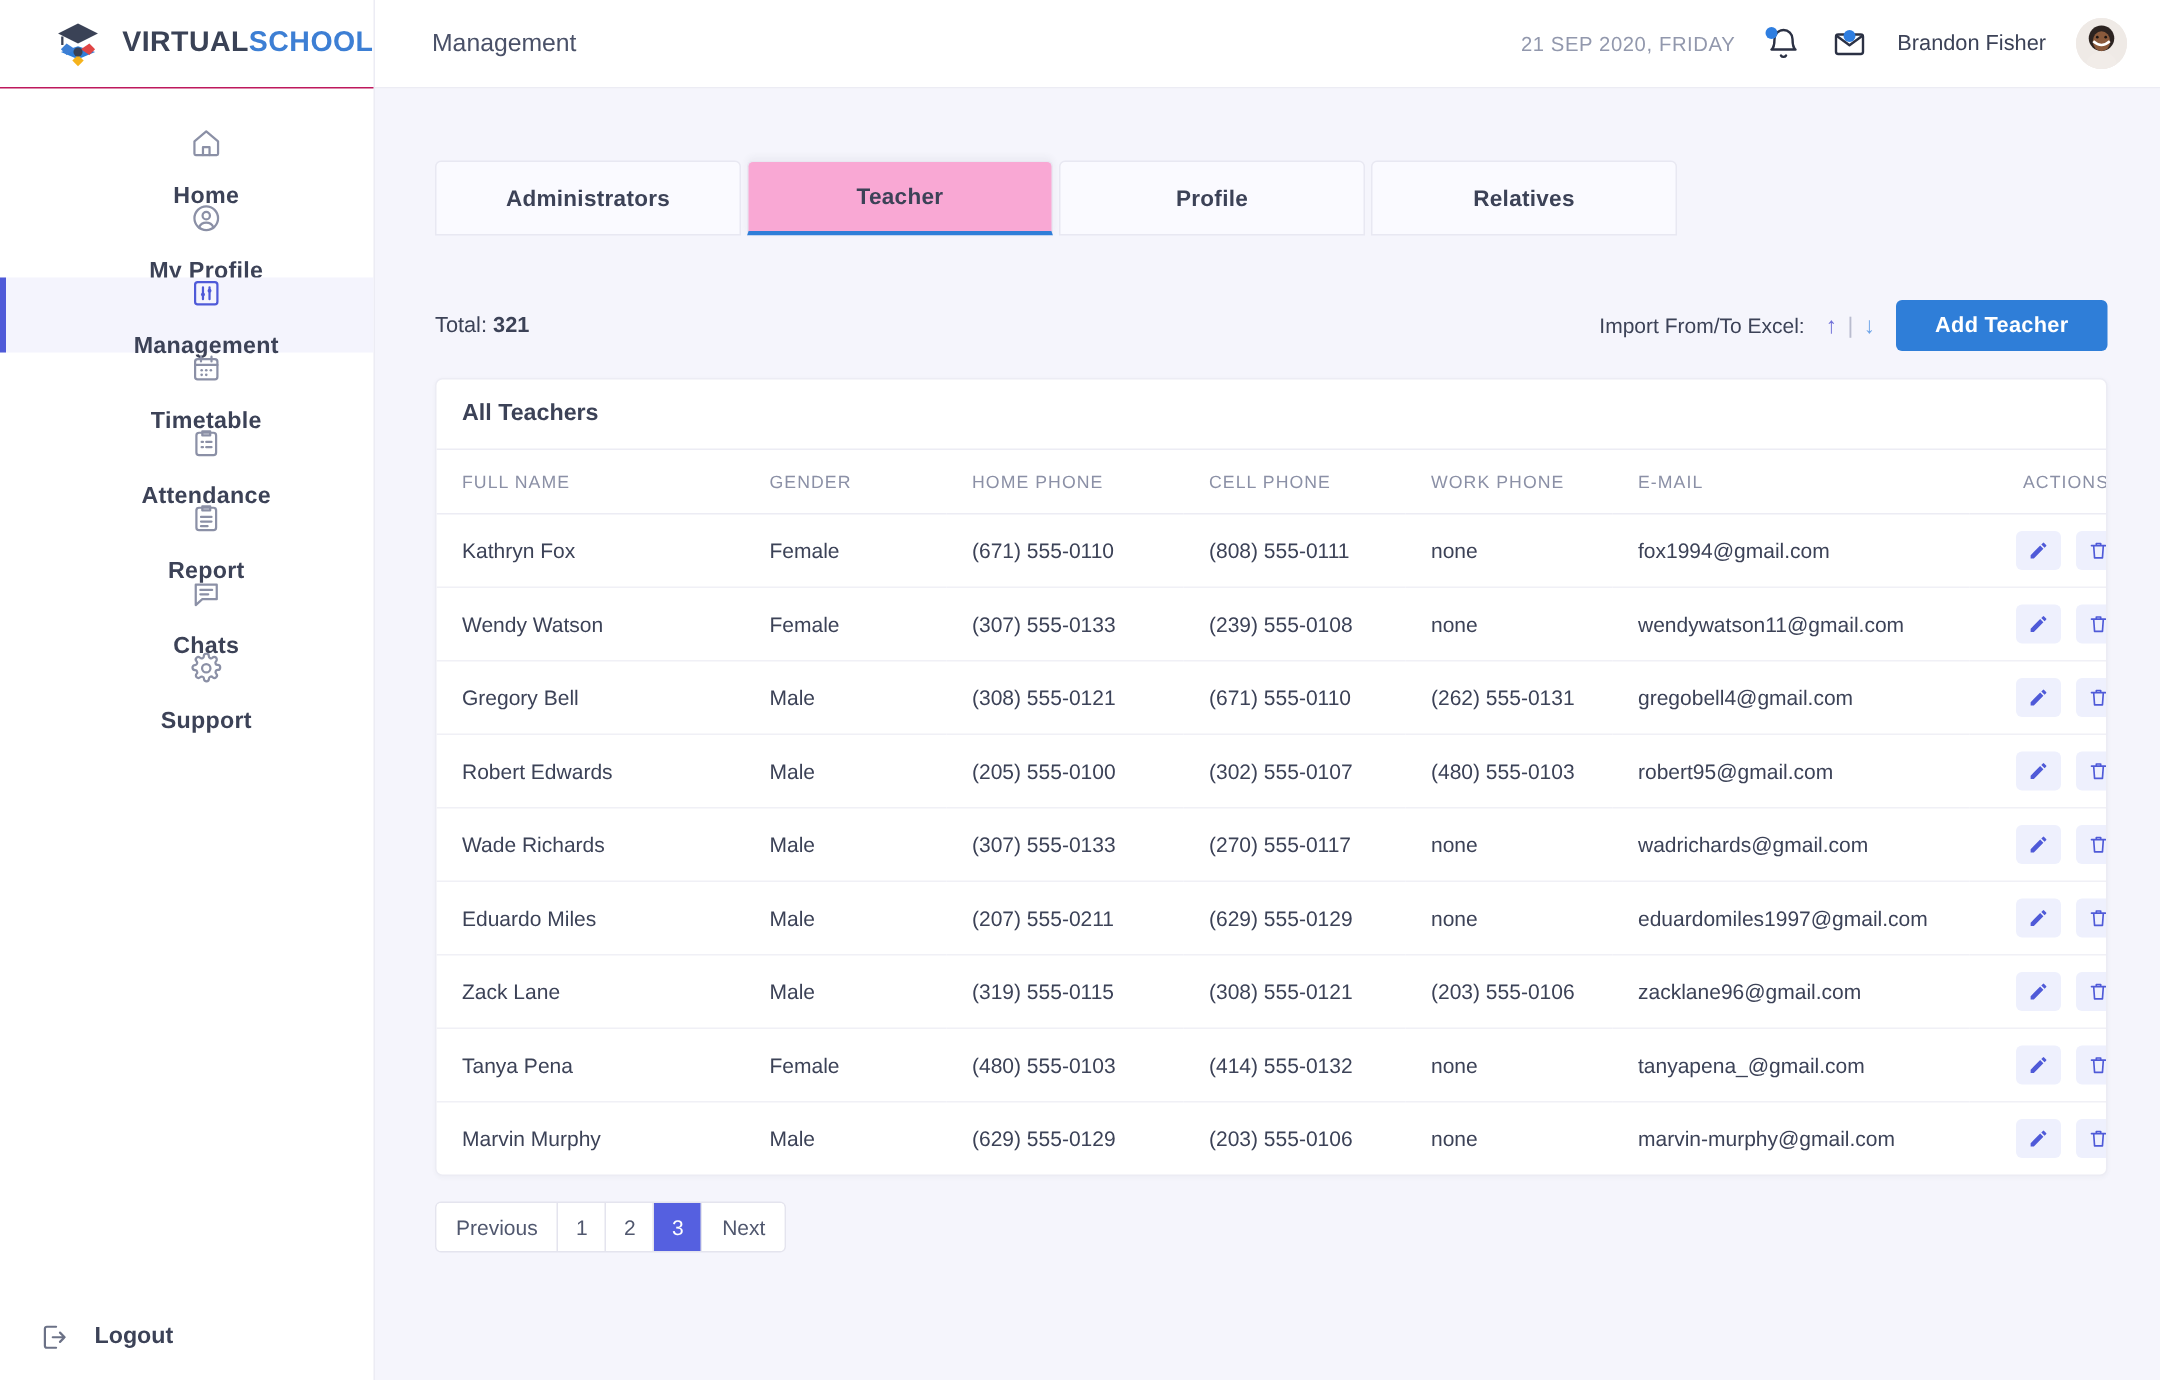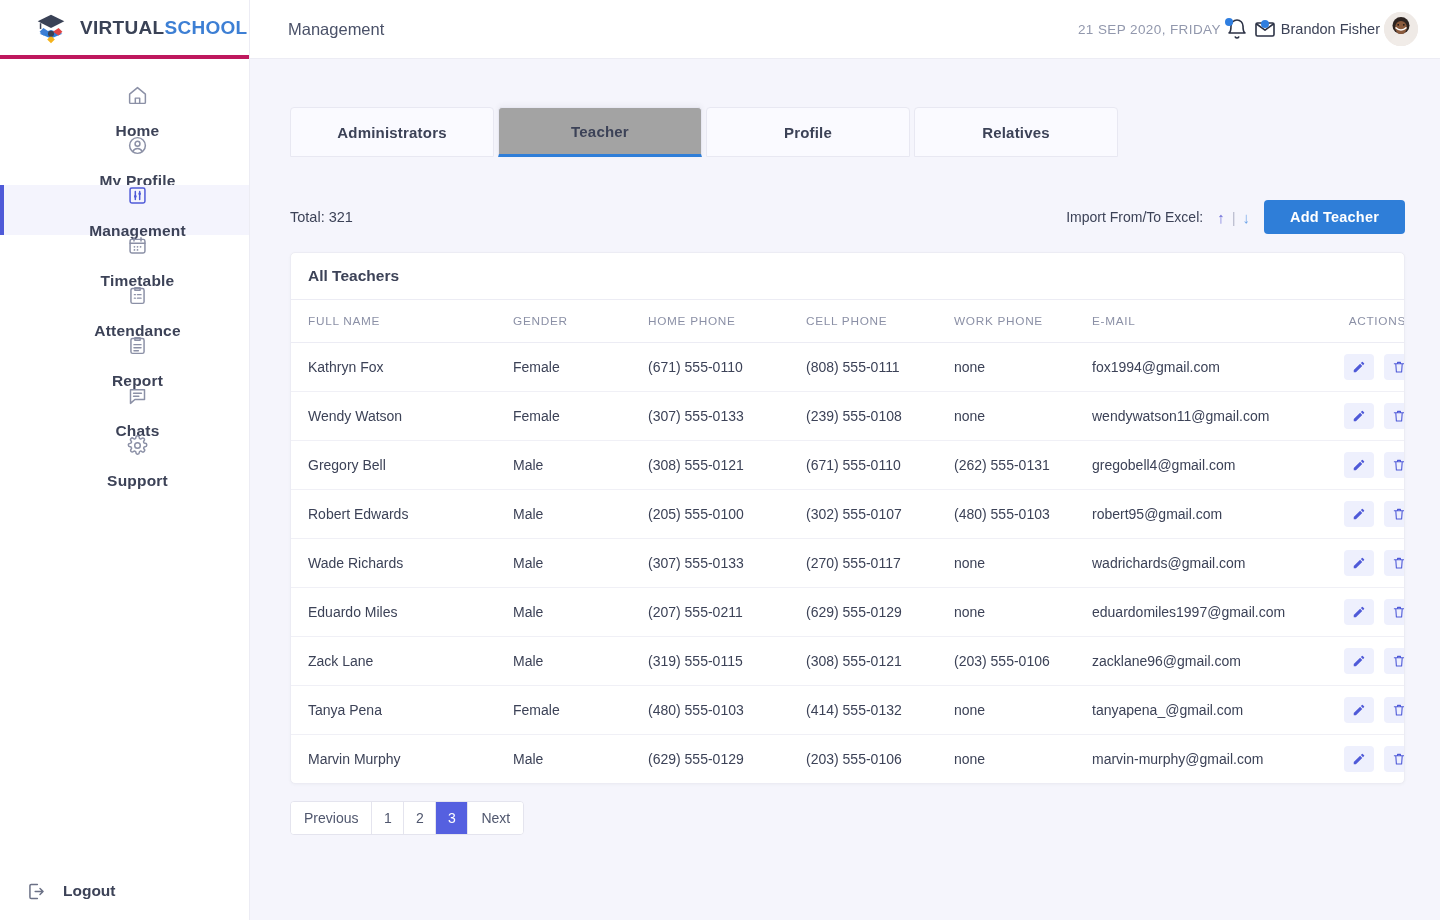--- a/index.html
+++ b/index.html
@@ -17,21 +17,22 @@
     background: #ffffff;
     border-right: 1px solid #ececf4;
     display: flex; flex-direction: column;
     flex-shrink: 0;
     position: relative;
   }
   .logo-row {
     height: 59px;
     display: flex; align-items: center;
     padding-left: 32px; gap: 10px;
-    border-bottom: 4px solid #be185d;
+    border-bottom: 1px solid #be185d;
+    justify-content: flex-end;
   }
   .logo-mark { width: 38px; height: 38px; flex-shrink: 0; }
   .logo-text {
     font-size: 19px; font-weight: bold; letter-spacing: .3px;
     white-space: nowrap;
   }
   .logo-text .dark { color: #3a4256; }
   .logo-text .blue { color: #3d7fd4; }
 
   .nav { margin-top: 26px; display: flex; flex-direction: column; }
@@ -67,21 +68,21 @@
   
   .main { flex: 1; height: 920px; display: flex; flex-direction: column; min-width: 0; }
   .topbar {
     height: 59px; background: #fff;
     border-bottom: 1px solid #ececf4;
     display: flex; align-items: center;
     padding: 0 22px 0 38px;
     flex-shrink: 0;
   }
   .page-title { font-size: 16.5px; color: #4a5168; }
-  .topbar-right { margin-left: auto; display: flex; align-items: center; gap: 4px; }
+  .topbar-right { margin-left: auto; display: flex; align-items: center; gap: 20px; }
   .date-text { font-size: 13.5px; color: #9298ad; letter-spacing: .4px; }
   .icon-btn { position: relative; width: 24px; height: 24px; cursor: pointer; color: #2b3144; }
   .icon-btn svg { display: block; width: 24px; height: 24px; }
   .dot { position: absolute; width: 8px; height: 8px; border-radius: 50%; background: #2f7ee0; }
   .dot.bell { left: 0px; top: 1px; }
   .username { font-size: 14.5px; color: #3c4257; }
   .avatar {
     width: 34px; height: 34px; border-radius: 50%;
     overflow: hidden; position: relative;
     background: #efe8e4; flex-shrink: 0;
@@ -97,32 +98,32 @@
     border: 1px solid #e8e8f2;
     border-bottom: 1px solid #e8e8f2;
     display: flex; align-items: center; justify-content: center;
     font-size: 15px; font-weight: bold; color: #3c4257;
     cursor: pointer;
     border-radius: 4px 4px 0 0;
     margin-right: 4px;
     letter-spacing: .2px;
   }
   .tab.active {
-    background: #a3a3a3;
+    background: #f9a8d4;
     border-bottom: 3px solid #2f7ed8;
     box-shadow: 0 -2px 5px rgba(60,66,87,.05);
   }
 
   
   .toolbar {
     margin-top: 43px;
     display: flex; align-items: center;
   }
   .total { font-size: 14.5px; color: #3c4257; }
-  .total b { font-weight: normal; }
+  .total b { font-weight: bold; }
   .toolbar-right { margin-left: auto; display: flex; align-items: center; gap: 14px; }
   .import-lbl { font-size: 14px; color: #3c4257; }
   .arrows { display: flex; align-items: center; gap: 7px; font-size: 15px; }
   .arr-up { color: #6f6fd8; cursor: pointer; font-weight: bold; }
   .arr-sep { color: #b9bcce; }
   .arr-dn { color: #6fa5e8; cursor: pointer; font-weight: bold; }
   .btn-primary {
     height: 34px; padding: 0 26px;
     background: #2f7ed8; color: #fff;
     font-size: 14.5px; font-weight: bold;

